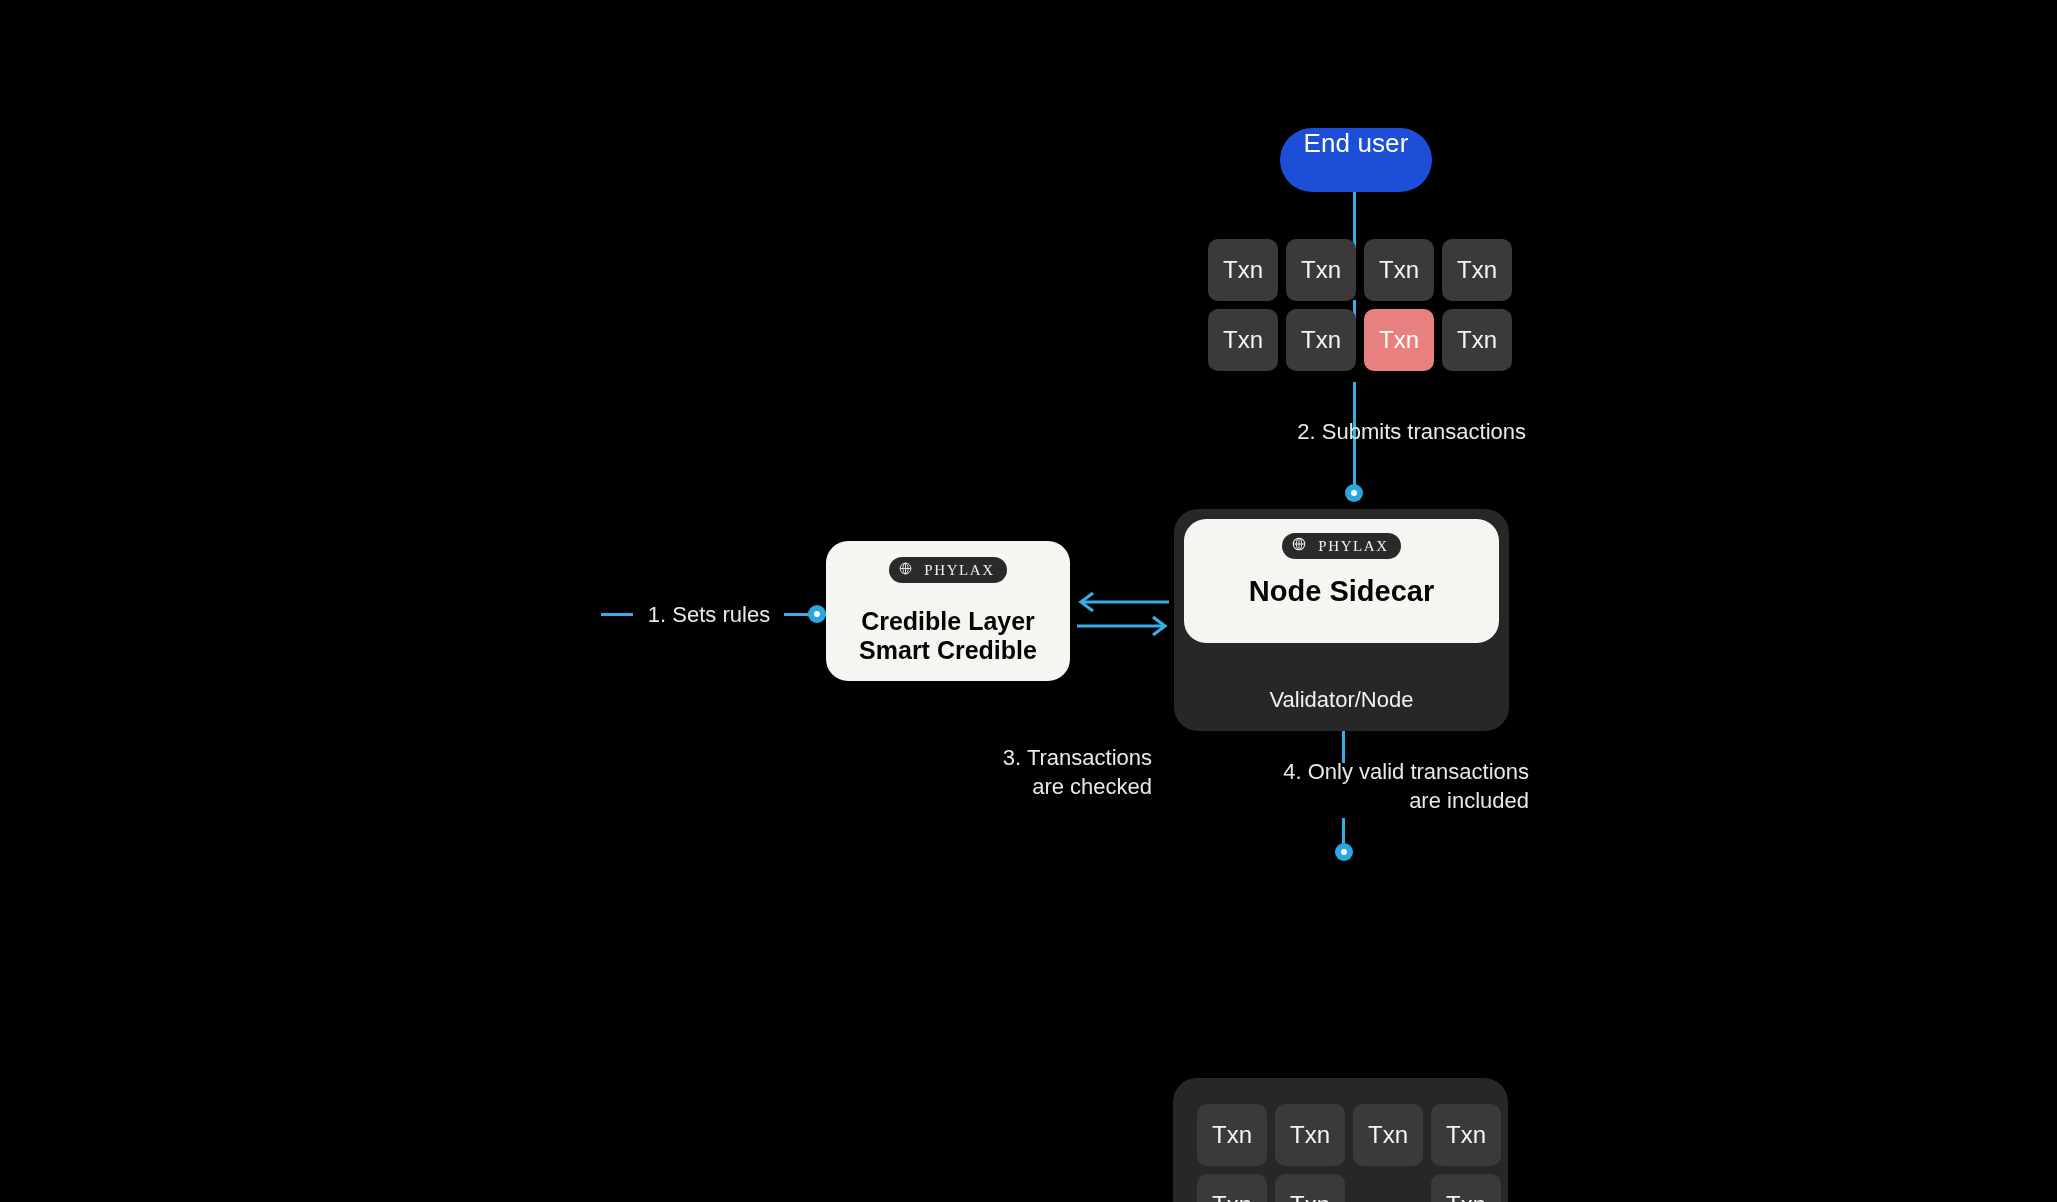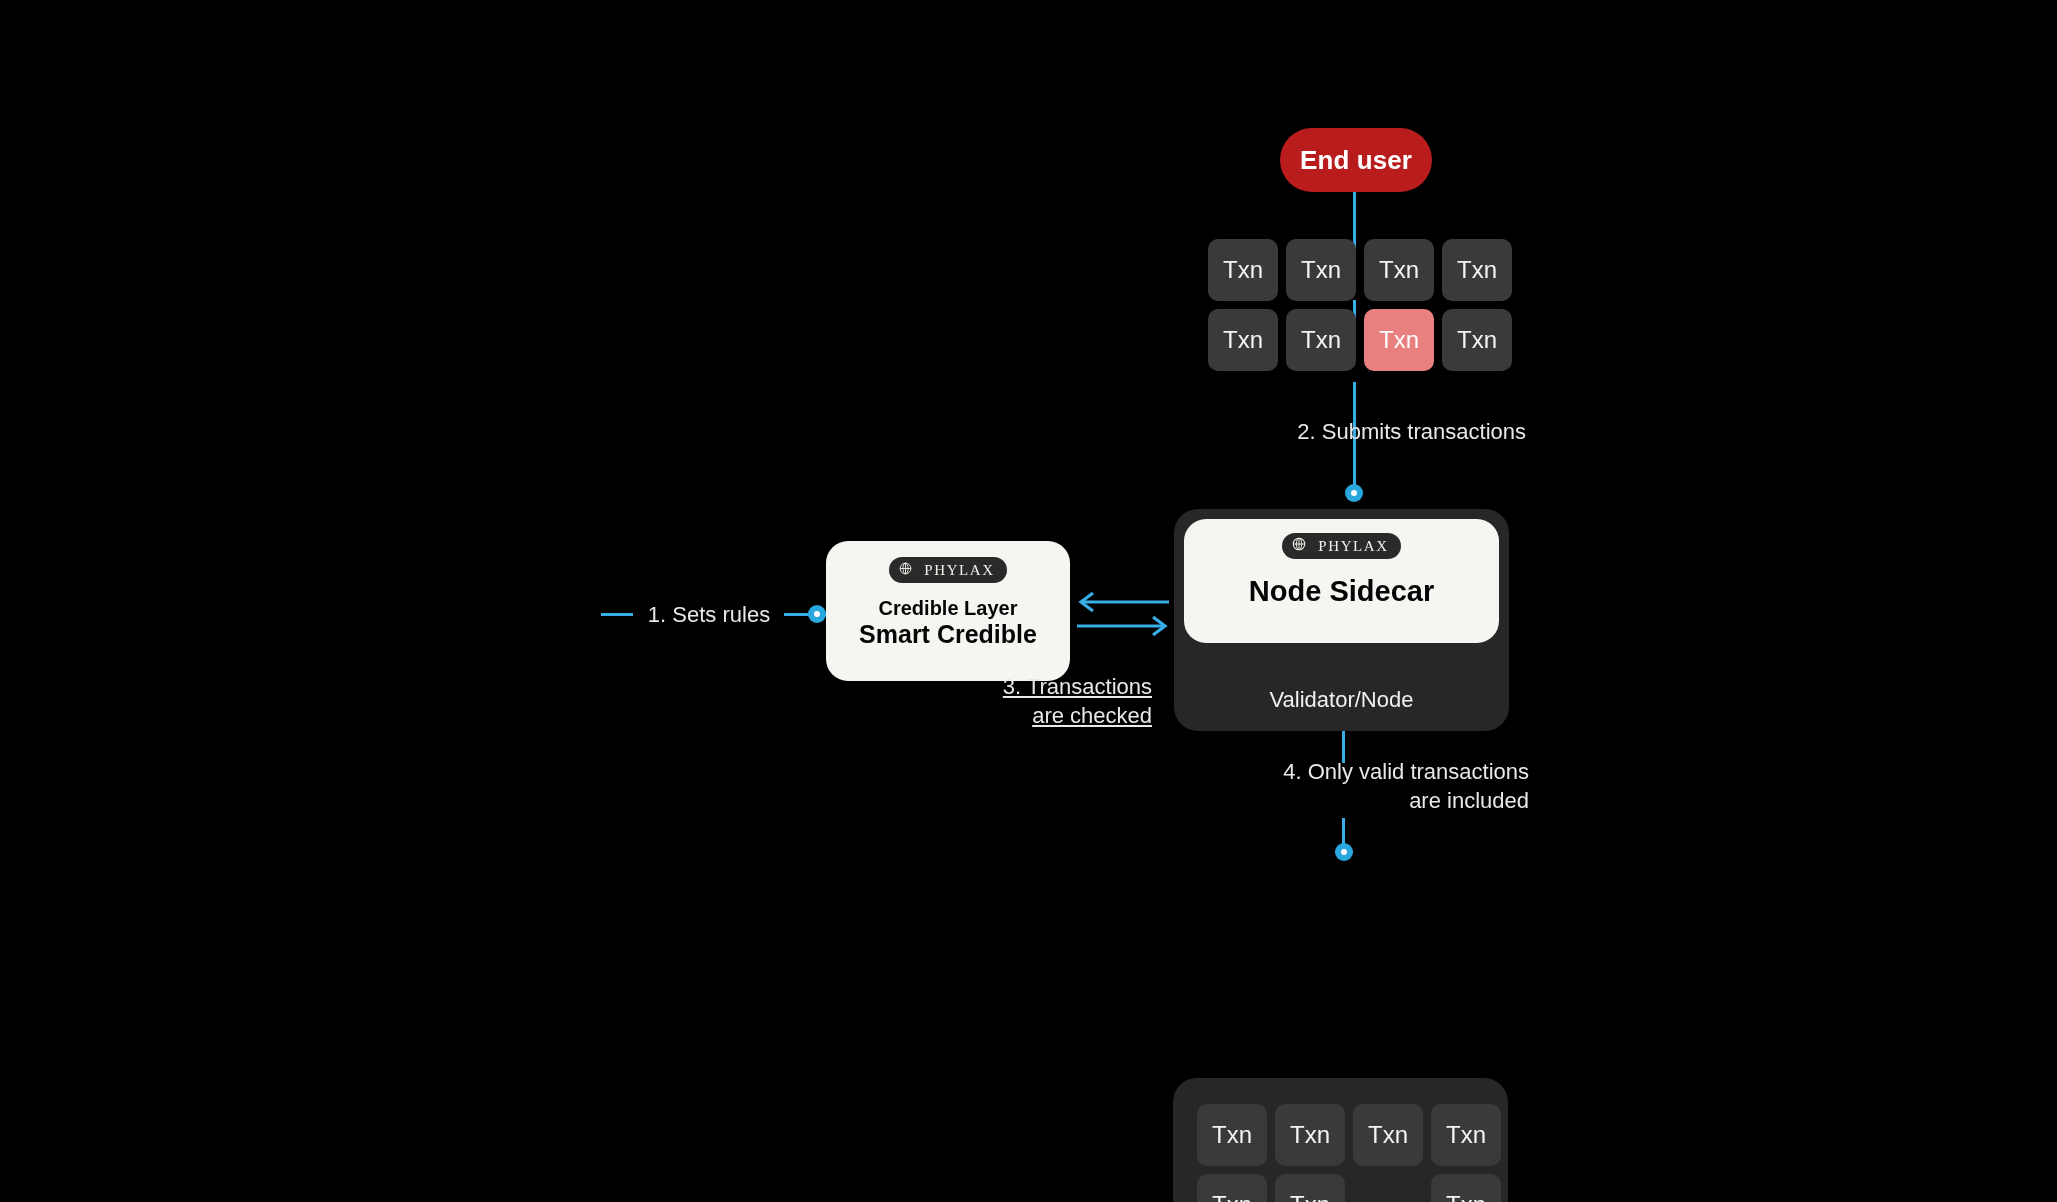--- a/index.html
+++ b/index.html
@@ -16,27 +16,26 @@
     -webkit-font-smoothing: antialiased;
   }
   .canvas {
     position: absolute;
     inset: 0;
   }
   .abs { position: absolute; }
 
   
   .pill {
-    background: #b91c1c;
+    background: #1d4ed8;
     color: #ffffff;
     border-radius: 999px;
     display: flex;
-    align-items: center;
     justify-content: center;
-    font-weight: bold;
+    font-weight: normal;
     letter-spacing: 0.1px;
   }
 
   
   .phylax-badge {
     background: #2A2A2A;
     border-radius: 999px;
     display: inline-flex;
     align-items: center;
     justify-content: center;
@@ -181,42 +180,42 @@
       <span class="pg-icon">
         <svg width="13" height="13" viewBox="0 0 16 16">
           <circle cx="8" cy="8" r="6.6" fill="none" stroke="#F2F0EA" stroke-width="1.2"></circle>
           <ellipse cx="8" cy="8" rx="3.1" ry="6.6" fill="none" stroke="#F2F0EA" stroke-width="1.1"></ellipse>
           <line x1="1.4" y1="8" x2="14.6" y2="8" stroke="#F2F0EA" stroke-width="1.1"></line>
           <line x1="8" y1="1.4" x2="8" y2="14.6" stroke="#F2F0EA" stroke-width="1.1"></line>
         </svg>
       </span>
       <span class="pg-text">PHYLAX</span>
     </div>
-    <div class="card-title" style="font-size:20px; margin-top:14px;">Credible Layer</div>
+    <div class="card-title" style="font-size:25px; margin-top:24px;">Credible Layer</div>
     <div class="card-title" style="font-size:25px;">Smart Credible</div>
   </div>
 
 
   <div class="abs line-h" style="left:601px; top:613px; width:32px;"></div>
   <div class="abs edge-label" style="left:636px; top:601px; width:146px; text-align:center;">1. Sets rules</div>
   <div class="abs line-h" style="left:784px; top:613px; width:42px;"></div>
   <div class="abs dot" style="left:808px; top:605px;"></div>
 
   <div class="abs" style="left:1075px; top:590px; width:96px; height:48px;">
     <svg width="96" height="48" viewBox="0 0 96 48">
       <g stroke="#38AEE8" stroke-width="3.2" fill="none">
         <line x1="94" y1="12" x2="6" y2="12"></line>
         <polyline points="18,3 6,12 18,21"></polyline>
         <line x1="2" y1="36" x2="90" y2="36"></line>
         <polyline points="78,27 90,36 78,45"></polyline>
       </g>
     </svg>
   </div>
 
-  <div class="abs edge-label right" style="left:900px; top:673px; width:252px;text-decoration:underline;">3. Transactions
+  <div class="abs edge-label right" style="left:900px; top:744px; width:252px;">3. Transactions
 are checked</div>
 
   <div class="abs line-v" style="left:1342px; top:731px; height:32px;"></div>
   <div class="abs edge-label" style="left:1155px; top:758px; width:374px;">4. Only valid transactions
 are included</div>
   <div class="abs line-v" style="left:1342px; top:818px; height:36px;"></div>
   <div class="abs dot" style="left:1335px; top:843px;"></div>
 
   <div class="abs dark-card" style="left:1173px; top:856px; width:335px; height:224px;">
     <div class="txn-grid" style="position:absolute; left:24px; top:26px;">

